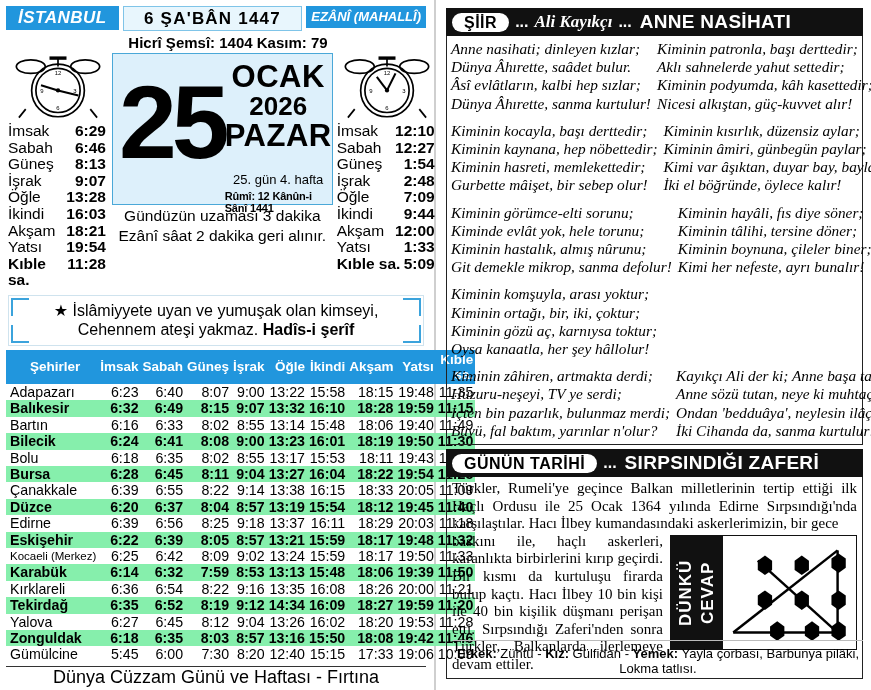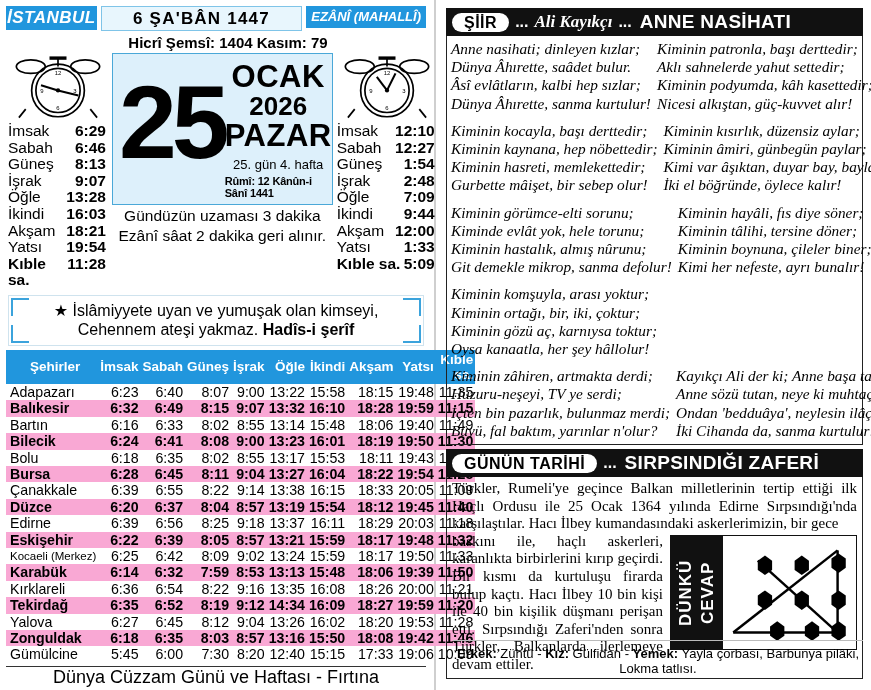--- a/index.html
+++ b/index.html
@@ -7,21 +7,21 @@
   .page{position:relative;width:871px;height:690px;}
 
   
   .divider{position:absolute;left:434px;top:0;width:2px;height:690px;background:#cfcfcf;}
 
   
   .left{position:absolute;left:0;top:0;width:432px;height:690px;box-sizing:border-box;padding:6px 6px 0 6px;}
 
   .topbar{display:flex;align-items:flex-start;gap:4px;height:26px;}
   .city-tag{background:#2196dd;color:#fff;font-weight:bold;font-style:italic;font-size:17px;
-            padding:2px 1px;letter-spacing:.5px;line-height:20px;}
+            padding:2px 12px;letter-spacing:.5px;line-height:20px;}
   .hijri-box{flex:1;border:1px solid #7fc4e8;background:#e8f6fd;text-align:center;
              font-weight:bold;font-size:17px;letter-spacing:1.2px;line-height:21px;padding:1px 0;}
   .ezani-tag{background:#2196dd;color:#fff;font-weight:bold;font-style:italic;font-size:13px;
              padding:3px 5px;line-height:16px;white-space:nowrap;}
   .semsi{text-align:center;font-weight:bold;font-size:15px;margin:2px 0 2px 0;padding-left:24px;}
 
   .midrow{display:flex;align-items:flex-start;}
   .col-times{width:112px;}
   .clock{width:104px;height:68px;margin:0 auto 2px auto;display:block;}
   .tlist{font-size:15.5px;line-height:16.6px;}
@@ -32,41 +32,41 @@
 
   .col-center{flex:1;padding:0 2px;}
   .datebox{border:1px solid #4aa8d8;background:#ddf0fb;height:150px;position:relative;
            display:flex;align-items:stretch;}
   .bigday{font-size:104px;font-weight:bold;line-height:1;letter-spacing:-5px;
           padding:16px 0 0 6px;font-family:"Liberation Sans",sans-serif;}
   .dright{flex:1;display:flex;flex-direction:column;align-items:center;justify-content:flex-start;padding-top:8px;}
   .d-month{font-size:31px;font-weight:bold;line-height:30px;letter-spacing:.5px;}
   .d-year{font-size:26px;font-weight:bold;line-height:28px;}
   .d-dow{font-size:31px;font-weight:bold;line-height:32px;letter-spacing:.5px;}
-  .d-week{font-size:13px;margin-top:5px;}
+  .d-week{font-size:13px;margin-top:20px;}
   .d-rumi{font-size:11px;font-weight:bold;margin-top:3px;letter-spacing:-.2px;}
   .notes{text-align:center;font-size:15.5px;line-height:17.5px;margin-top:2px;}
 
   
   .hadith-wrap{position:relative;margin:6px 2px 0 2px;border:1px solid #cfe3ee;background:#fff;}
   .hadith{text-align:center;font-size:16px;line-height:19px;padding:5px 14px 6px 14px;}
   .hadith b{font-weight:bold;}
   .corner{position:absolute;width:16px;height:16px;border:2px solid #3ba3dc;}
   .c-tl{left:2px;top:2px;border-right:none;border-bottom:none;}
   .c-tr{right:2px;top:2px;border-left:none;border-bottom:none;}
   .c-bl{left:2px;bottom:2px;border-right:none;border-top:none;}
   .c-br{right:2px;bottom:2px;border-left:none;border-top:none;}
 
   
   table.cities{width:100%;border-collapse:collapse;margin-top:4px;font-size:14.2px;}
   table.cities th{background:#2196dd;color:#fff;font-weight:bold;font-size:13.5px;padding:2px 2px;text-align:right;}
   table.cities th.cityh{text-align:center;padding-left:8px;}
   table.cities td{padding:0px 2px;text-align:right;line-height:16.4px;white-space:nowrap;}
   table.cities td.city{text-align:left;padding-left:4px;}
-  tr.alt{background:#f9a8d4;}
+  tr.alt{background:#86efac;}
   tr.alt td{font-weight:bold;}
   td.small{font-size:11.5px;}
 
   .events{text-align:center;font-size:18px;line-height:17.5px;margin-top:3px;
           border-top:1px solid #333;padding-top:2px;}
 
   
   .right{position:absolute;left:440px;top:0;width:431px;height:690px;box-sizing:border-box;padding:8px 8px 0 6px;}
   .blackbar{background:#111;color:#fff;display:flex;align-items:center;gap:6px;padding:3px 6px;}
   .pill{background:#fff;color:#000;border-radius:11px;font-weight:bold;font-size:16px;

